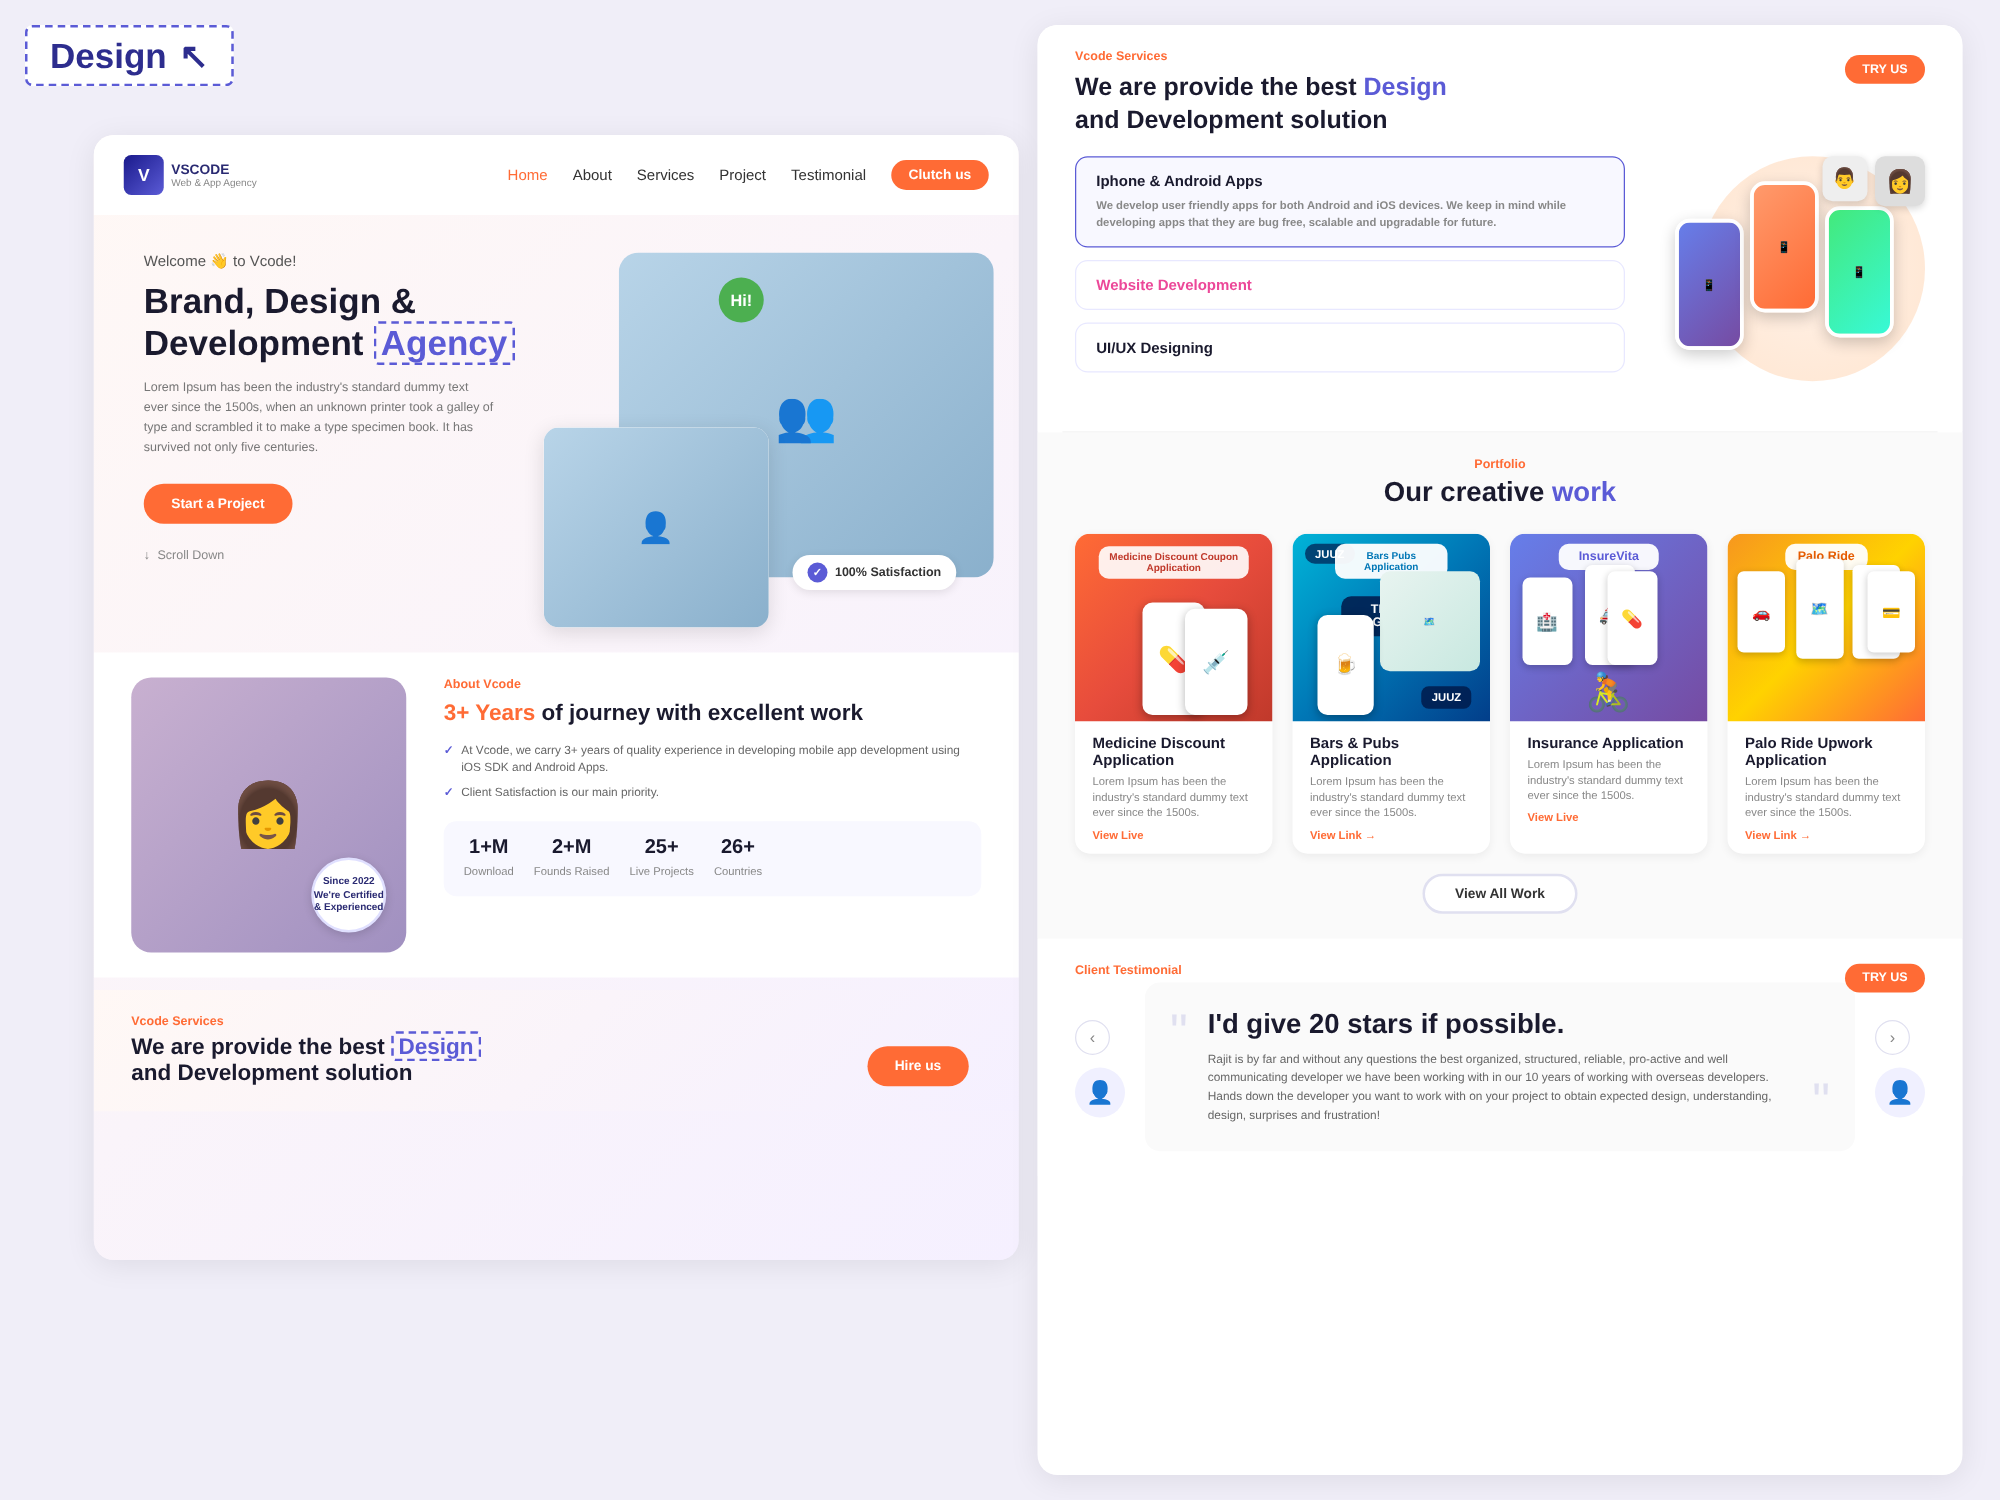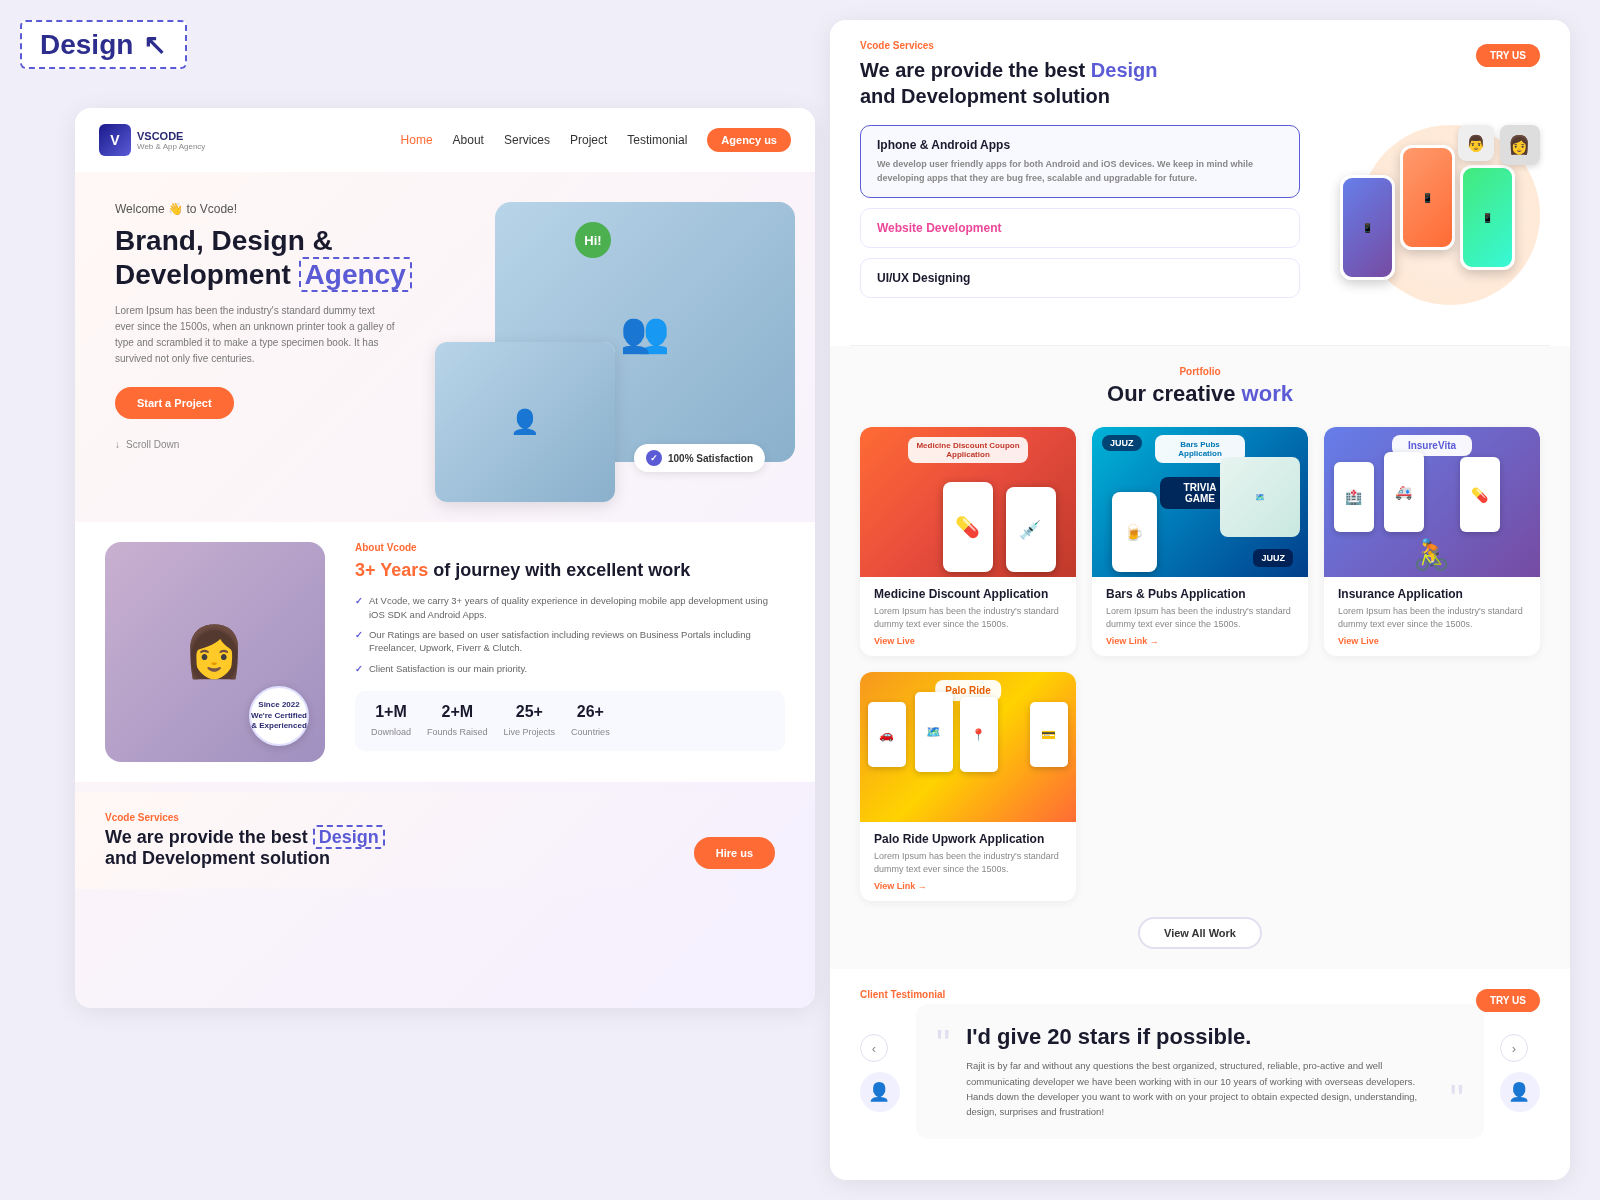--- a/index.html
+++ b/index.html
@@ -420,21 +420,21 @@
     .port-title {
       font-size: 22px;
       font-weight: 800;
       color: #1a1a2e;
       text-align: center;
       margin-bottom: 20px;
     }
     .port-title .work { color: #5b5bd6; }
     .portfolio-grid {
       display: grid;
-      grid-template-columns: 1fr 1fr 1fr;
+      grid-template-columns: 1fr 1fr 1fr 1fr;
       gap: 16px;
     }
     .port-item {
       background: white;
       border-radius: 12px;
       overflow: hidden;
       box-shadow: 0 2px 8px rgba(0,0,0,0.06);
     }
     .port-img {
       width: 100%;
@@ -601,21 +601,21 @@
         <div style="font-size:11px;font-weight:800;color:#2a2a72;">VSCODE</div>
         <div style="font-size:8px;color:#888;font-weight:400;">Web &amp; App Agency</div>
       </div>
     </div>
     <div class="nav-links">
       <a class="nav-link active" href="#">Home</a>
       <a class="nav-link" href="#">About</a>
       <a class="nav-link" href="#">Services</a>
       <a class="nav-link" href="#">Project</a>
       <a class="nav-link" href="#">Testimonial</a>
-      <button class="nav-contact-btn">Agency us</button>
+      <button class="nav-contact-btn">Clutch us</button>
     </div>
   </nav>
 
   <div class="hero" style="height: 340px;">
     <p class="welcome-text">Welcome 👋 to Vcode!</p>
     <h1 class="hero-title">
       <span>Brand, Design &amp;</span><br>
       <span>Development</span>
       <span class="agency">Agency</span>
     </h1>
@@ -653,21 +653,20 @@
       </div>
     </div>
     <div class="about-content">
       <div class="about-tag">About Vcode</div>
       <h2 class="about-title">
         <span style="color:#ff6b35;">3+ Years</span>
         <span> of journey with excellent work</span>
       </h2>
       <ul class="about-list">
         <li>At Vcode, we carry 3+ years of quality experience in developing mobile app development using iOS SDK and Android Apps.</li>
-        <li>Our Ratings are based on user satisfaction including reviews on Business Portals including Freelancer, Upwork, Fiverr &amp; Clutch.</li>
         <li>Client Satisfaction is our main priority.</li>
       </ul>
       <div class="stats-row">
         <div class="stat-item">
           <span class="stat-num">1+M</span>
           <span class="stat-label">Download</span>
         </div>
         <div class="stat-item">
           <span class="stat-num">2+M</span>
           <span class="stat-label">Founds Raised</span>

